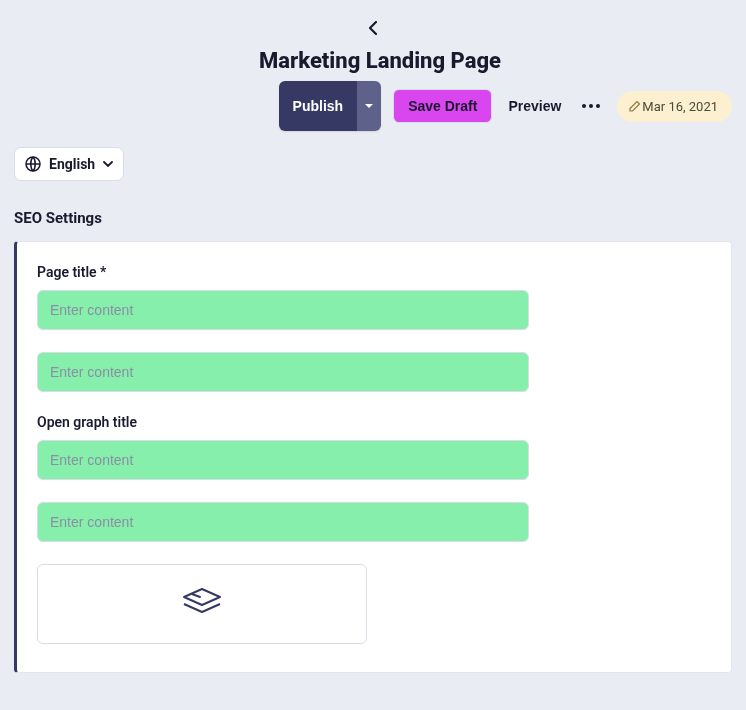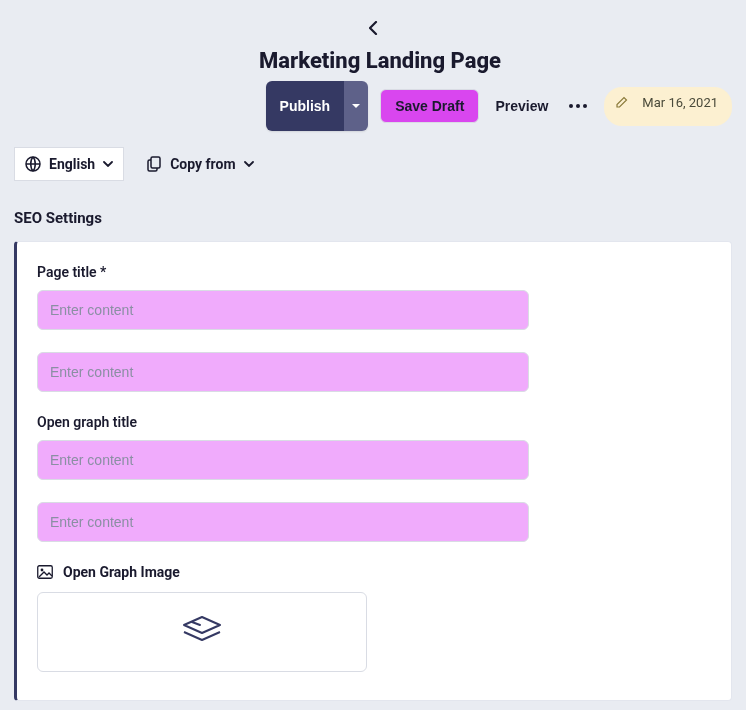--- a/index.html
+++ b/index.html
@@ -87,37 +87,37 @@
     align-items: center;
     justify-content: center;
     width: 28px;
     height: 28px;
     cursor: pointer;
     color: #1a1a2e;
   }
   .date-chip {
     background: #fcf0d1;
     border-radius: 18px;
-    padding: 8px 14px 16px 12px;
-    display: flex;
-    align-items: center;
-    gap: 14px;
+    padding: 8px 14px 8px 12px;
+    display: flex;
+    align-items: center;
+    gap: 1px;
     font-size: 13px;
     color: #4a4a3a;
   }
   .subbar {
     display: flex;
     align-items: center;
     gap: 12px;
     padding: 0 14px 14px 14px;
   }
   .lang-select {
     background: #fff;
     border: 1px solid #d9dce4;
-    border-radius: 0;
+    border-radius: 7px;
     padding: 8px 10px;
     display: flex;
     align-items: center;
     gap: 8px;
     cursor: pointer;
     font-weight: 700;
     font-size: 14px;
     color: #1a1a2e;
   }
   .copy-from {
@@ -156,21 +156,21 @@
     margin-bottom: 10px;
     display: block;
   }
   .text-input {
     width: 73%;
     border: 1px solid #d9dce4;
     border-radius: 6px;
     padding: 11px 12px;
     font-size: 14px;
     color: #1a1a2e;
-    background: #f0abfc;
+    background: #86efac;
   }
   .text-input::placeholder {
     color: #8a8fa3;
   }
   .media-label {
     display: flex;
     align-items: center;
     gap: 10px;
     font-size: 14px;
     font-weight: 700;
@@ -243,30 +243,20 @@
   <div class="lang-select">
     <svg width="16" height="16" viewBox="0 0 16 16">
         <circle cx="8" cy="8" r="7" fill="none" stroke="#1a1a2e" stroke-width="1.5"></circle>
         <path d="M1 8 L15 8 M8 1 C5 4 5 12 8 15 M8 1 C11 4 11 12 8 15" stroke="#1a1a2e" stroke-width="1.5" fill="none"></path>
       </svg>
     <span>English</span>
     <svg width="10" height="6" viewBox="0 0 10 6">
         <path d="M1 1 L5 5 L9 1" stroke="#1a1a2e" stroke-width="1.8" fill="none" stroke-linecap="round"></path>
       </svg>
   </div>
-  <div class="copy-from">
-    <svg width="16" height="16" viewBox="0 0 16 16">
-        <rect x="2" y="4" width="9" height="11" rx="1.5" fill="none" stroke="#1a1a2e" stroke-width="1.5"></rect>
-        <rect x="5" y="1" width="9" height="11" rx="1.5" fill="#e9ecf2" stroke="#1a1a2e" stroke-width="1.5"></rect>
-      </svg>
-    <span>Copy from</span>
-    <svg width="10" height="6" viewBox="0 0 10 6">
-        <path d="M1 1 L5 5 L9 1" stroke="#1a1a2e" stroke-width="1.8" fill="none" stroke-linecap="round"></path>
-      </svg>
-  </div>
 </div>
 
 <div class="section-title">SEO Settings</div>
 
 <div class="panel">
 
   <div class="field">
     <label class="field-label">Page title *</label>
     <input class="text-input" type="text" placeholder="Enter content" style="">
   </div>
@@ -278,28 +268,20 @@
   <div class="field">
     <label class="field-label">Open graph title</label>
     <input class="text-input" type="text" placeholder="Enter content" style="">
   </div>
 
   <div class="field">
     <input class="text-input" type="text" placeholder="Enter content" style="">
   </div>
 
   <div>
-    <div class="media-label">
-      <svg width="16" height="14" viewBox="0 0 16 14">
-          <rect x="0.75" y="0.75" width="14.5" height="12.5" rx="1.5" fill="none" stroke="#1a1a2e" stroke-width="1.3"></rect>
-          <circle cx="5" cy="5" r="1.4" fill="#1a1a2e"></circle>
-          <path d="M2 12 L7 7 L10 10 L12 8 L15 11" fill="none" stroke="#1a1a2e" stroke-width="1.3"></path>
-        </svg>
-      <span>Open Graph Image</span>
-    </div>
     <div class="media-drop">
       <svg width="44" height="34" viewBox="0 0 44 34">
         <path d="M22 2 L40 10 L22 18 L4 10 Z" fill="#fff" stroke="#353963" stroke-width="2" stroke-linejoin="round"></path>
         <path d="M4 17 L22 25 L40 17" fill="none" stroke="#353963" stroke-width="2" stroke-linejoin="round"></path>
         <path d="M12 7 L20 10" stroke="#353963" stroke-width="2" stroke-linecap="round"></path>
       </svg>
     </div>
   </div>
 
 </div>

